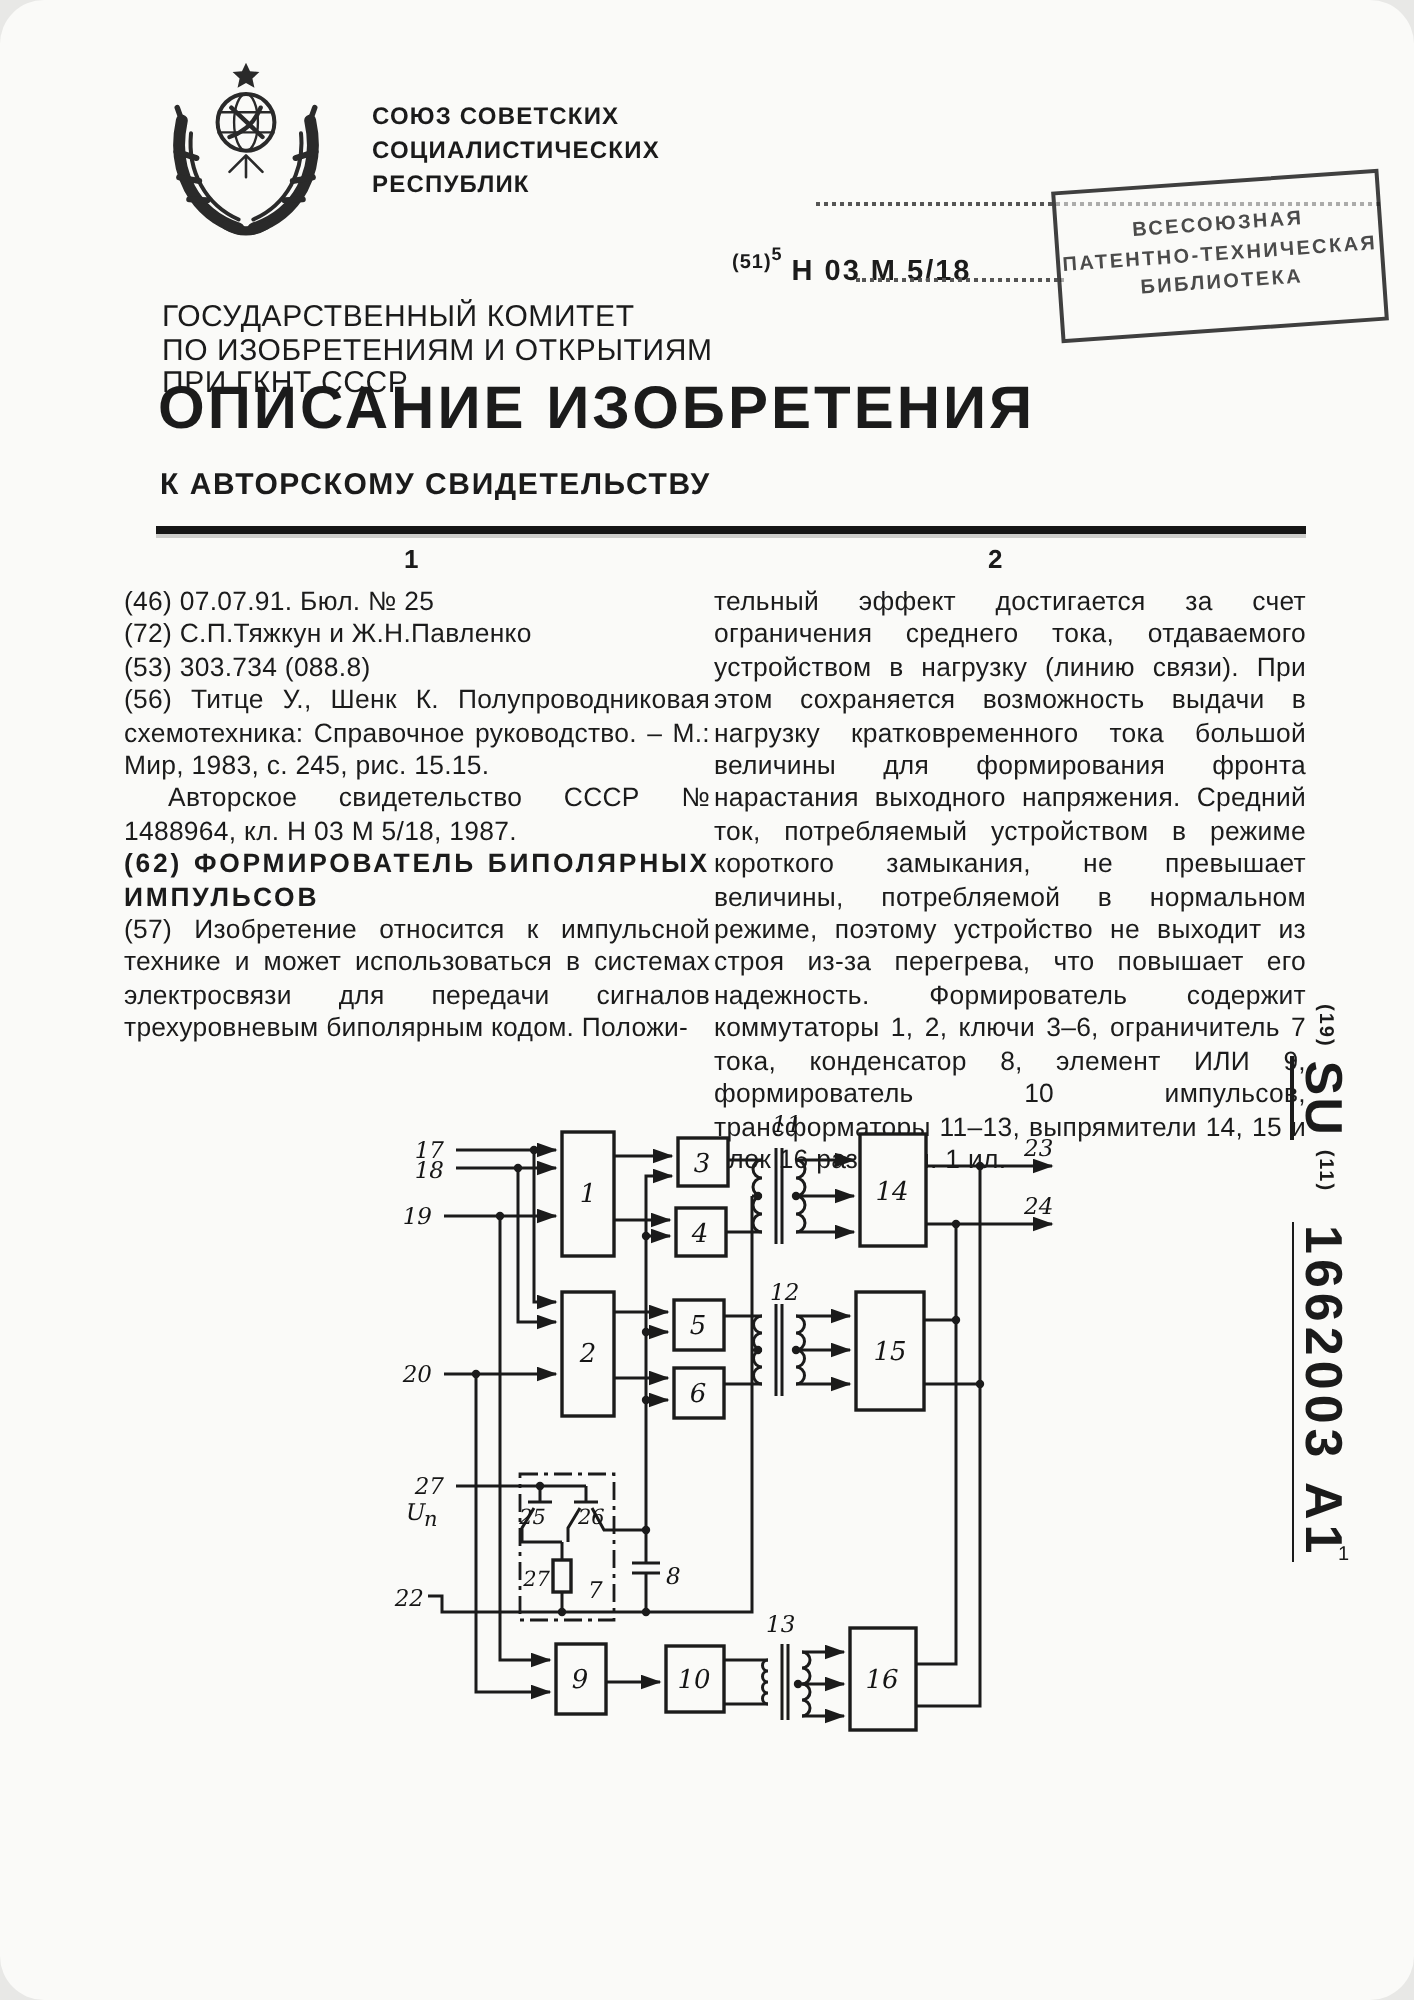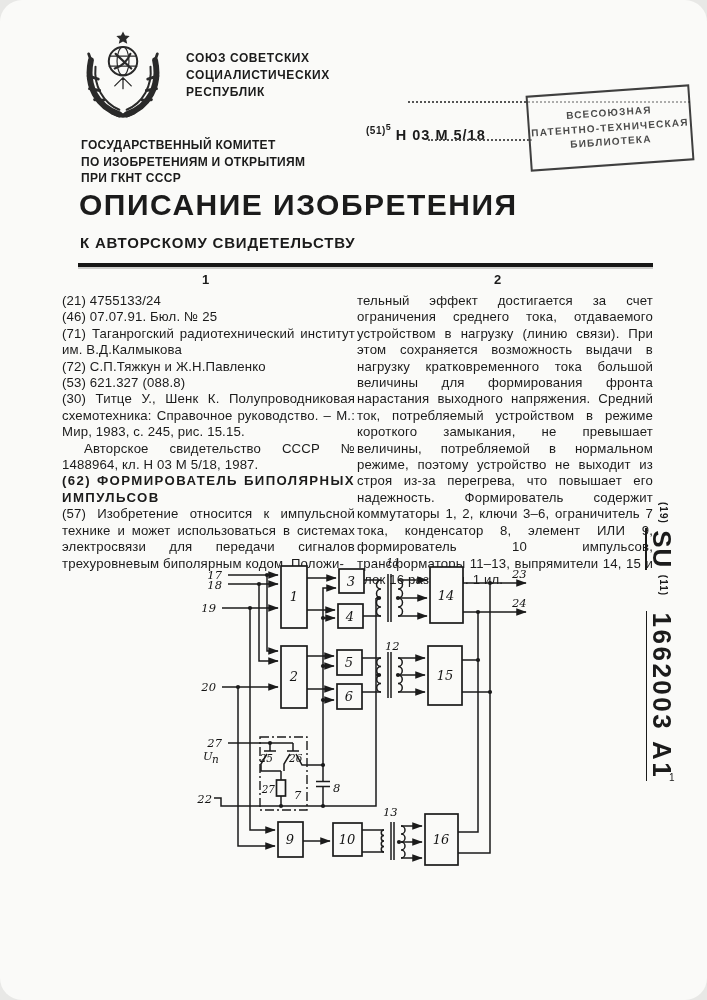--- a/index.html
+++ b/index.html
@@ -5,21 +5,21 @@
   html,body{margin:0;padding:0;background:#e8e8e6;}
   .page{
     position:relative;width:707px;height:1000px;margin:0 auto;
     background:#fafaf8;color:#1b1b1b;overflow:hidden;
     font-family:"Liberation Sans",sans-serif;
     border-radius:22px;
   }
   .abs{position:absolute;}
   
   .country{left:186px;top:50px;font-size:12px;font-weight:700;line-height:17px;letter-spacing:.6px;}
-  .committee{left:81px;top:137px;font-size:12px;font-weight:700;line-height:16.5px;letter-spacing:.3px;}
+  .committee{left:81px;top:151px;font-size:15px;font-weight:400;line-height:16.5px;letter-spacing:.3px;}
   .pubrow{left:366px;top:70px;white-space:nowrap;}
   .code-small{font-size:10px;font-weight:700;vertical-align:6px;letter-spacing:.5px;}
   .su-big{font-size:27px;font-weight:700;letter-spacing:1px;border-bottom:2.5px solid #1b1b1b;padding:0 3px 0 2px;}
   .num-big{font-size:27px;font-weight:700;letter-spacing:3px;margin-left:14px;}
   .dotted1{left:408px;top:101px;width:282px;border-bottom:2px dotted #555;}
   .ipcrow{left:366px;top:122px;white-space:nowrap;}
   .ipc{font-size:14.5px;font-weight:700;letter-spacing:1px;margin-left:0;}
   .sup5{font-size:9px;font-weight:700;vertical-align:4px;}
   .dotted2{left:428px;top:139px;width:104px;border-bottom:2px dotted #555;}
   .stamp{
@@ -113,26 +113,24 @@
     <div>БИБЛИОТЕКА</div>
   </div>
 
   <div class="abs doc-title">ОПИСАНИЕ ИЗОБРЕТЕНИЯ</div>
   <div class="abs doc-sub">К АВТОРСКОМУ СВИДЕТЕЛЬСТВУ</div>
   <div class="abs rule"></div>
   <div class="abs colno colno1">1</div>
   <div class="abs colno colno2">2</div>
 
   <div class="abs col col-left">
-    <p>(21) 4755133/24</p>
     <p>(46) 07.07.91. Бюл. № 25</p>
-    <p>(71) Таганрогский радиотехнический институт им. В.Д.Калмыкова</p>
     <p>(72) С.П.Тяжкун и Ж.Н.Павленко</p>
-    <p>(53) 621.327 (088.8)</p>
-    <p>(30) Титце У., Шенк К. Полупроводниковая схемотехника: Справочное руководство. – М.: Мир, 1983, с. 245, рис. 15.15.</p>
+    <p>(53) 303.734 (088.8)</p>
+    <p>(56) Титце У., Шенк К. Полупроводниковая схемотехника: Справочное руководство. – М.: Мир, 1983, с. 245, рис. 15.15.</p>
     <p class="indent">Авторское свидетельство СССР № 1488964, кл. Н 03 М 5/18, 1987.</p>
     <p class="caps">(62) ФОРМИРОВАТЕЛЬ БИПОЛЯРНЫХ ИМПУЛЬСОВ</p>
     <p>(57) Изобретение относится к импульсной технике и может использоваться в системах электросвязи для передачи сигналов трехуровневым биполярным кодом. Положи-</p>
   </div>
   <div class="abs col col-right">
     <p>тельный эффект достигается за счет ограничения среднего тока, отдаваемого устройством в нагрузку (линию связи). При этом сохраняется возможность выдачи в нагрузку кратковременного тока большой величины для формирования фронта нарастания выходного напряжения. Средний ток, потребляемый устройством в режиме короткого замыкания, не превышает величины, потребляемой в нормальном режиме, поэтому устройство не выходит из строя из-за перегрева, что повышает его надежность. Формирователь содержит коммутаторы 1, 2, ключи 3–6, ограничитель 7 тока, конденсатор 8, элемент ИЛИ 9, формирователь 10 импульсов, трансформаторы 11–13, выпрямители 14, 15 и блок 16 разрядки. 1 ил.</p>
   </div>
 
   <svg class="abs fig" width="600" height="370" viewBox="0 556 600 370">
     <defs>

